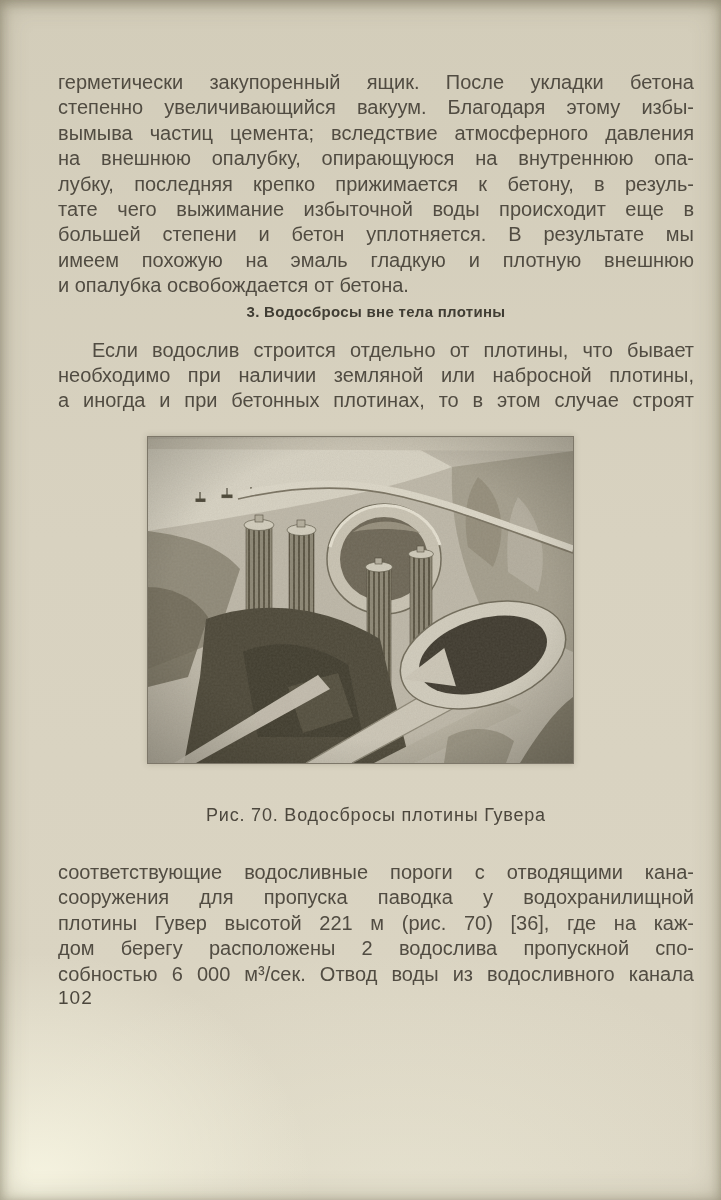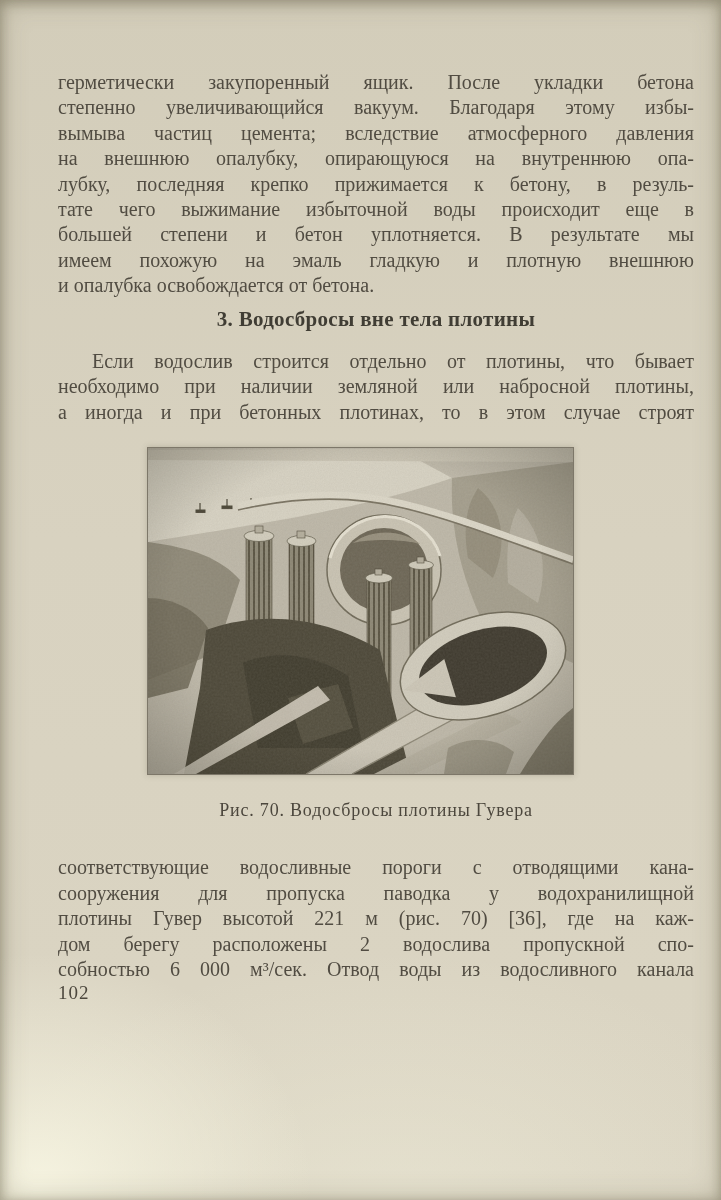--- a/index.html
+++ b/index.html
@@ -10,46 +10,46 @@
     overflow:hidden;
     background:
       radial-gradient(ellipse 55% 28% at 5% 99%, rgba(247,245,226,.95), rgba(247,245,226,0) 70%),
       radial-gradient(ellipse 90% 35% at 55% 102%, rgba(240,238,219,.5), rgba(240,238,219,0) 65%),
       linear-gradient(180deg,#d3cdba 0%,#d8d2c0 45%,#dbd5c3 100%);
     box-shadow:
       inset 0 0 28px rgba(95,89,64,.30),
       inset 0 6px 10px rgba(95,89,64,.20),
       inset 5px 0 10px rgba(95,89,64,.15),
       inset -4px 0 9px rgba(95,89,64,.12);
-    font-family:Liberation Serif, serif;
+    font-family:Liberation Sans, sans-serif;
     color:#514c42;
   }
   .content{position:absolute;left:58px;top:70px;width:636px;}
   .para{font-size:20px;line-height:25.4px;}
   .line{min-height:25.4px;}
   .line.just{text-align:justify;text-align-last:justify;}
   .line.indent{text-indent:34px;}
   .heading{
-    margin-top:8px;
+    margin-top:0;
     text-align:center;
-    font-size:21px;font-weight:bold;
+    font-size:15px;font-weight:bold;
     letter-spacing:.3px;color:#403d34;
     line-height:25px;
   }
   .para-intro{margin-top:14px;}
   .figure{
     width:425px;height:326px;
     margin:22px 0 0 89px;
     border:1px solid rgba(72,67,52,.55);
     box-shadow:0 0 6px rgba(80,75,55,.25);
     background:#bdb7a8;
   }
   .figure svg{display:block;}
   .caption{
-    margin-top:24px;
+    margin-top:40px;
     text-align:center;
     font-size:18px;letter-spacing:.8px;
     color:#4c473d;line-height:22px;
   }
   .para-hoover{margin-top:34px;}
   .page-number{
     font-size:19px;letter-spacing:1px;
     color:#4c473d;
   }
 </style>

